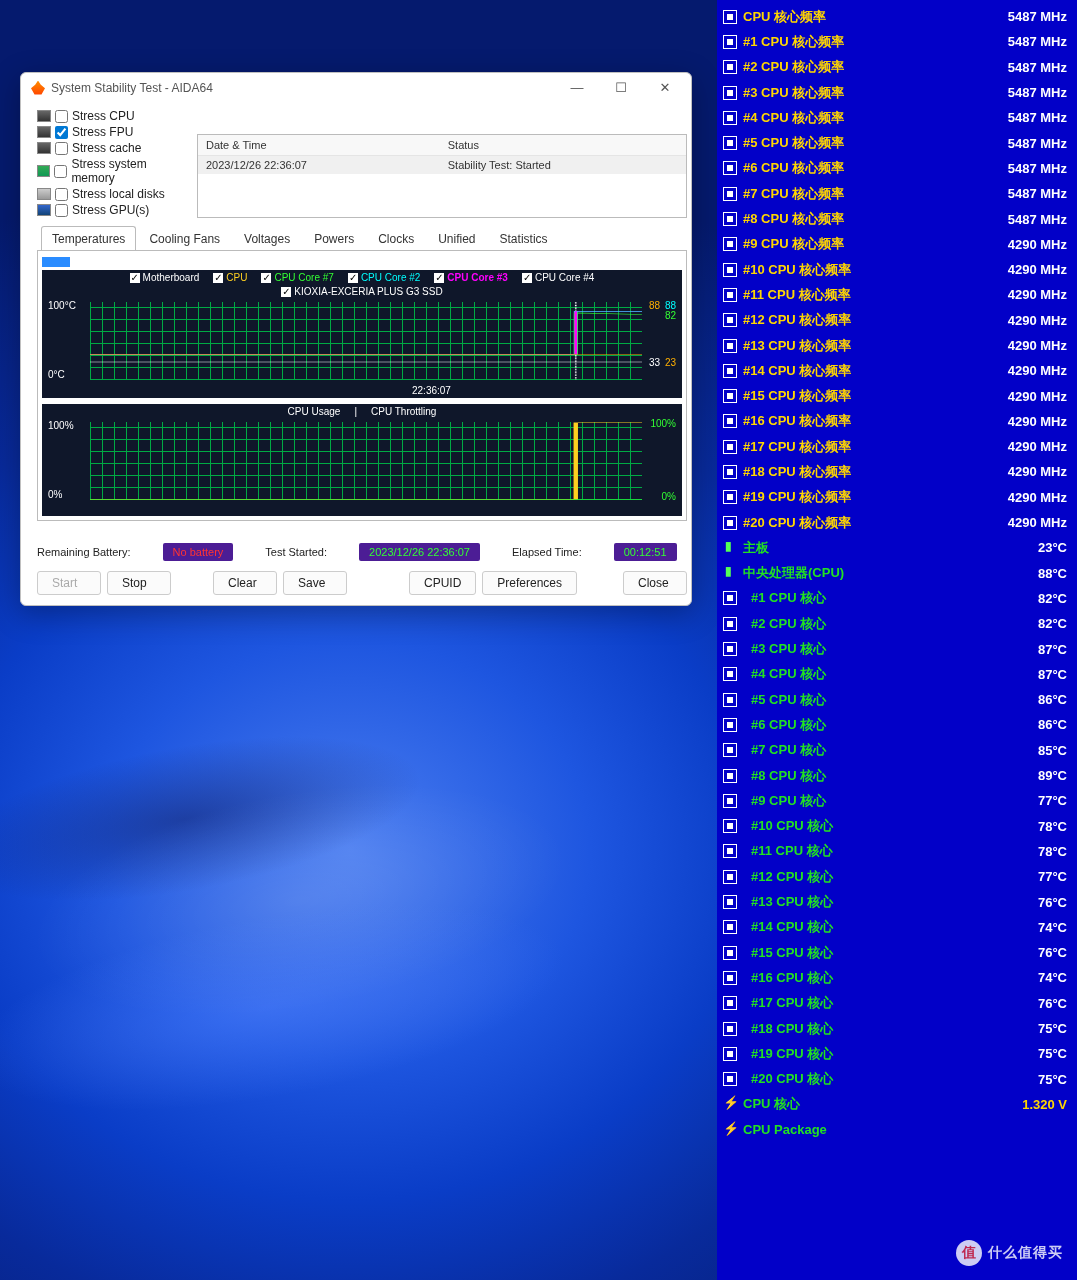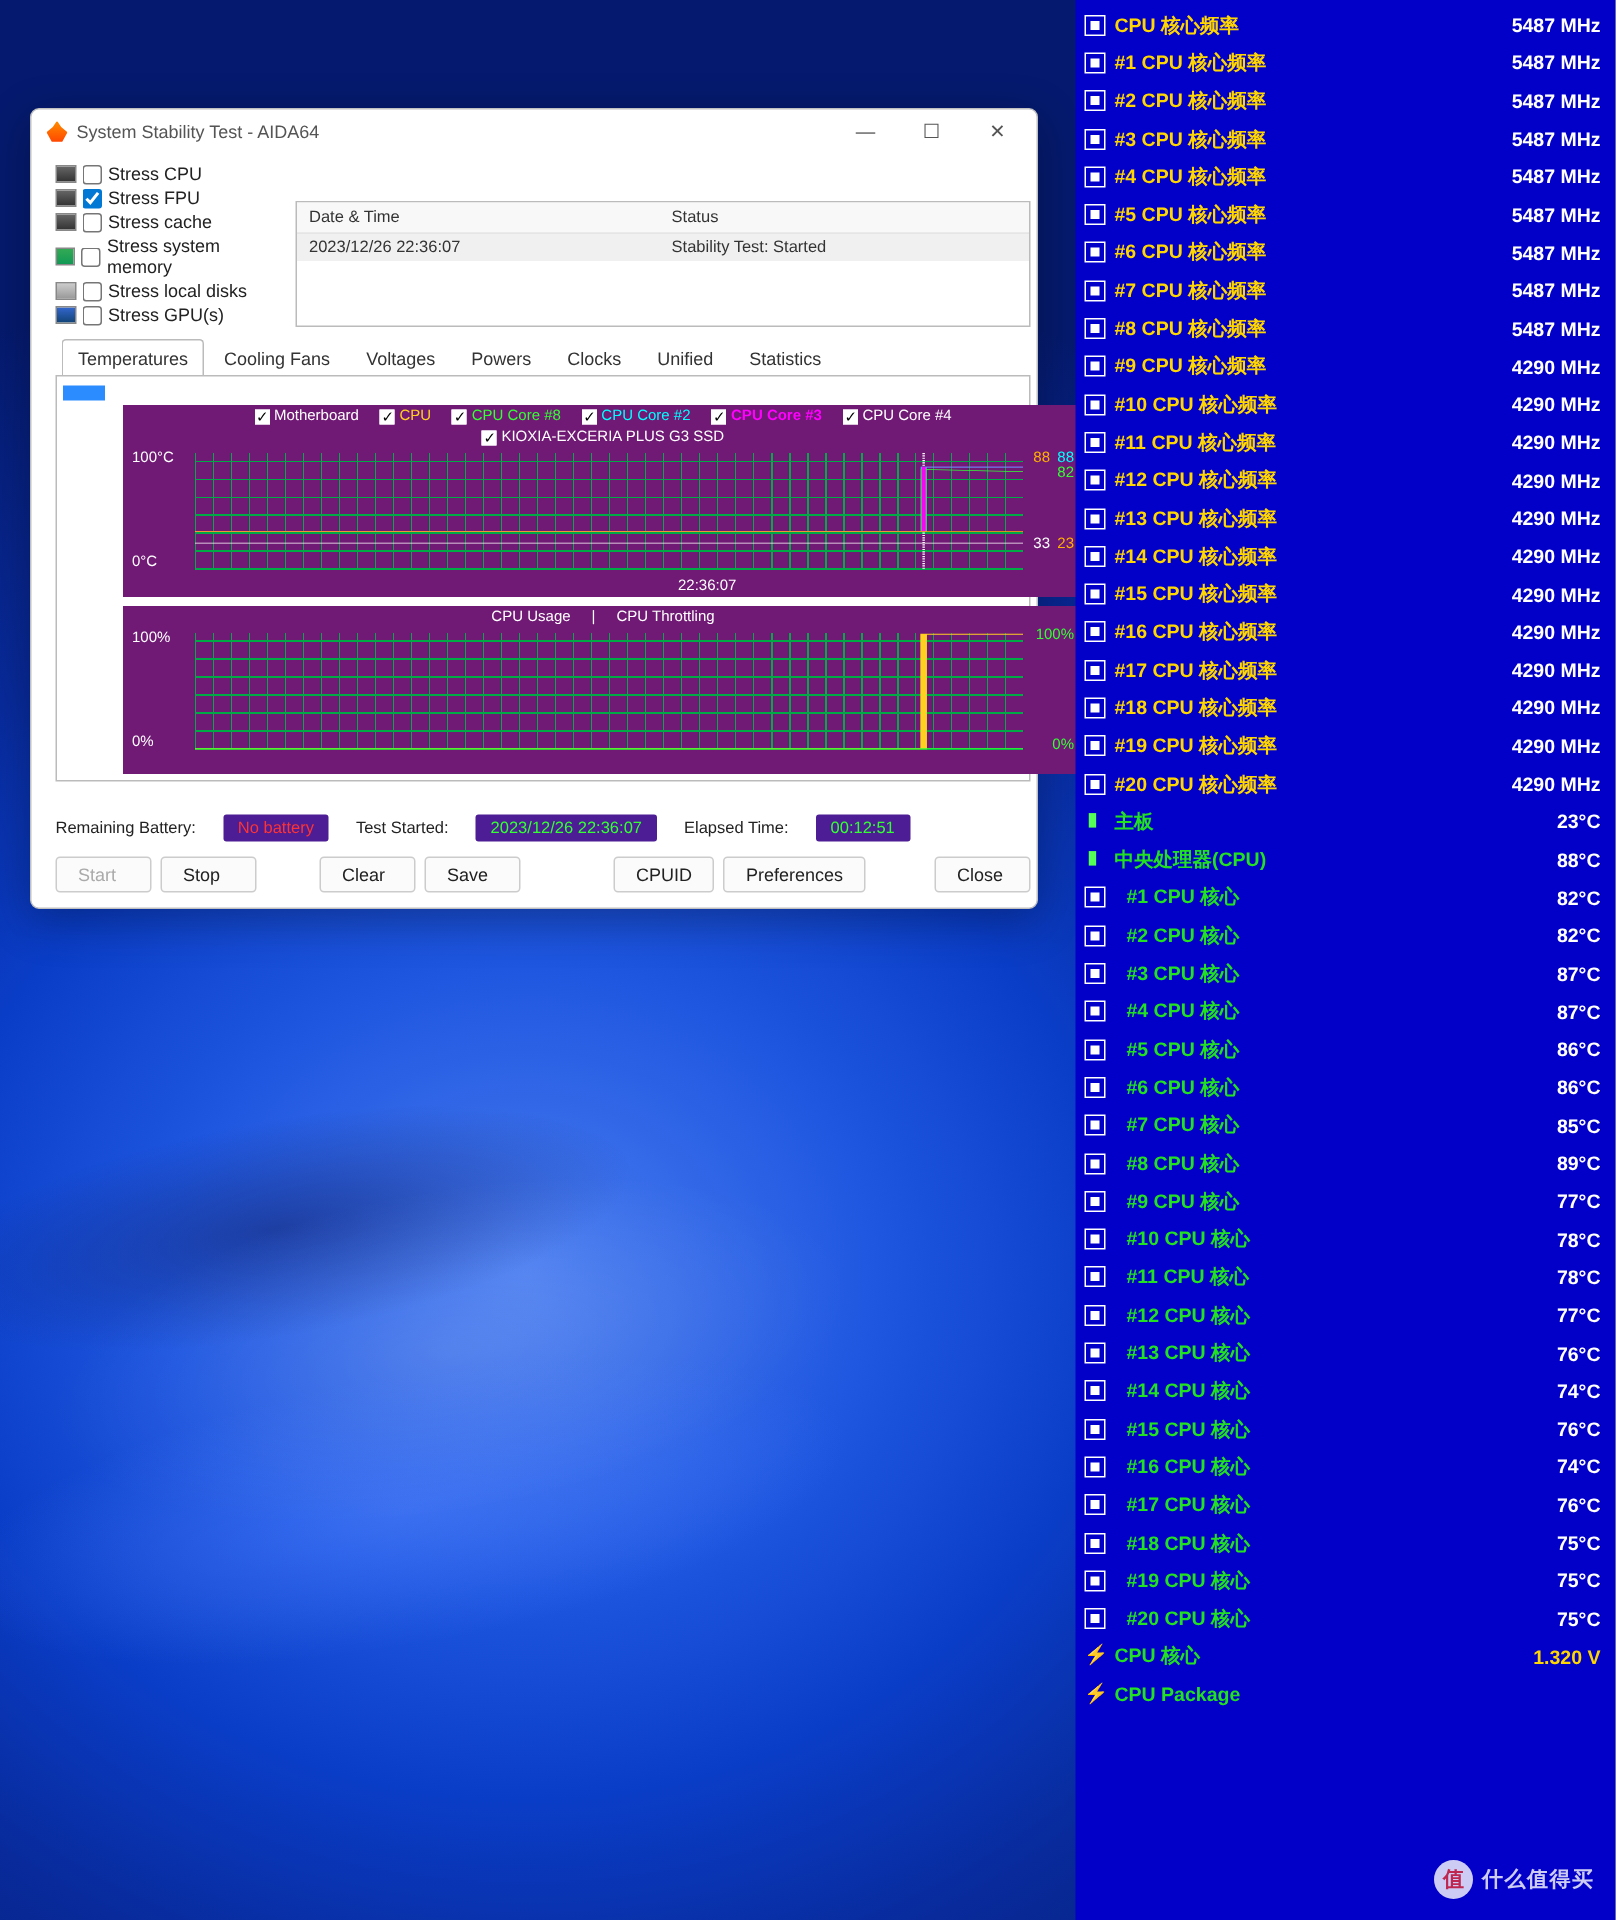--- a/index.html
+++ b/index.html
@@ -68,22 +68,22 @@
 .log-box td { padding: 3px 8px; color: #333; background: #f0f0f0; }
 
 .tab-row { display: flex; gap: 2px; margin-top: 8px; padding-left: 4px; }
 .tab { padding: 5px 10px; font-size: 12px; color: #333; border: 1px solid transparent; border-bottom: none; cursor: pointer; border-radius: 3px 3px 0 0; }
 .tab.active { background: #fff; border-color: #bbb; }
 
 .graph-wrap { border: 1px solid #bbb; margin-top: -1px; padding: 4px; background: #fff; }
 .prog { height: 10px; background: linear-gradient(90deg,#2a8cff 0%,#2a8cff 100%); width: 28px; margin: 2px 0 3px 0; }
 
 .graph {
-  background: #701a75; color: #fff; font-size: 10px;
-  position: relative; width: 100%; margin-left: 40px;
+  background: #0f172a; color: #fff; font-size: 10px;
+  position: relative; width: 100%;
 }
 .graph1 { height: 128px; }
 .graph2 { height: 112px; margin-top: 6px; text-align: center; }
 .legend-row { position: absolute; left: 0; right: 0; display: flex; justify-content: center; gap: 14px; align-items: center; font-size: 10px; }
 .legend-row.l1 { top: 2px; }
 .legend-row.l2 { top: 16px; }
 .lg { display: inline-flex; align-items: center; gap: 3px; }
 .lg .cb { width: 10px; height: 10px; border: 1px solid #fff; background: #fff; position: relative; }
 .lg .cb::after { content:"✓"; position:absolute; left:0; top:-2px; font-size:10px; color:#000; }
 .lg .txt-wh { color:#fff; }
@@ -99,21 +99,21 @@
 }
 .graph2 .grid { top: 18px; bottom: 16px; }
 .ylab { position:absolute; left:6px; color:#fff; font-size:10px; }
 .rlab { position:absolute; right:6px; font-size:10px; }
 .xlab { position:absolute; bottom:2px; left:50%; transform:translateX(50px); color:#fff; font-size:10px; }
 .step-line { position:absolute; top:32px; bottom:18px; left:48px; right:40px; }
 .graph2 .step-line { top:18px; bottom:16px; }
 .step-line svg { width:100%; height:100%; }
 
 .status-row {
-  display:flex; gap:18px; align-items:center; margin-top:22px;
+  display:flex; gap:32px; align-items:center; margin-top:22px;
   font-size:11px; color:#222;
 }
 .status-row .val { background:#4c1d95; color:#3f3; padding:3px 10px; border-radius:2px; font-size:11px; }
 .status-row .val.red { color:#f33; }
 
 .button-row { display:flex; gap:6px; margin-top:10px; align-items:center; }
 .button-row .b {
   min-width:64px; padding:4px 14px; font-size:12px;
   background:#fbfbfb; border:1px solid #ccc; border-radius:3px; cursor:pointer;
   text-align:left; color:#222;
@@ -232,21 +232,21 @@
             <span class="lg">
               <span class="cb"></span>
               <span class="txt-wh">Motherboard</span>
             </span>
             <span class="lg">
               <span class="cb"></span>
               <span class="txt-ye">CPU</span>
             </span>
             <span class="lg">
               <span class="cb"></span>
-              <span class="txt-gr">CPU Core #8</span>
+              <span class="txt-gr">CPU Core #7</span>
             </span>
             <span class="lg">
               <span class="cb"></span>
               <span class="txt-cy">CPU Core #2</span>
             </span>
             <span class="lg">
               <span class="cb"></span>
               <span class="txt-mg">CPU Core #3</span>
             </span>
             <span class="lg">

